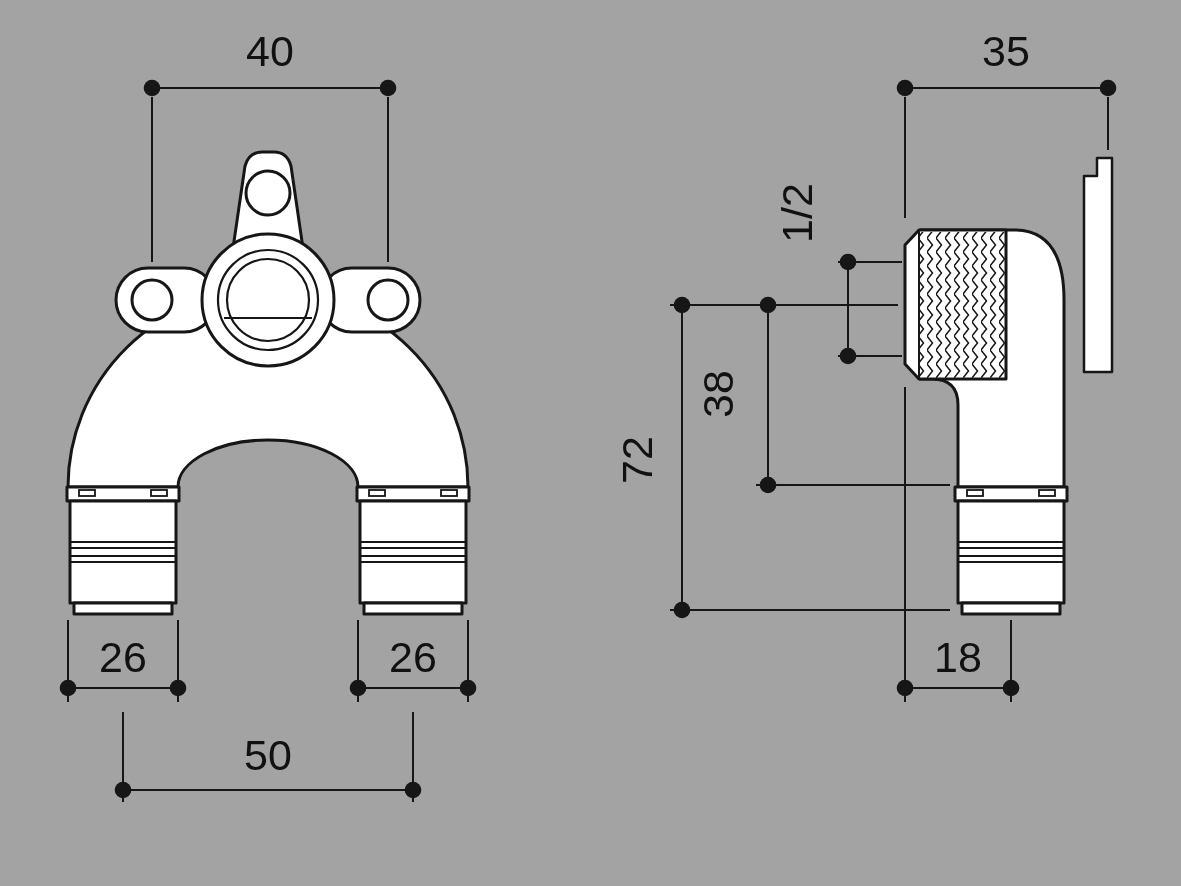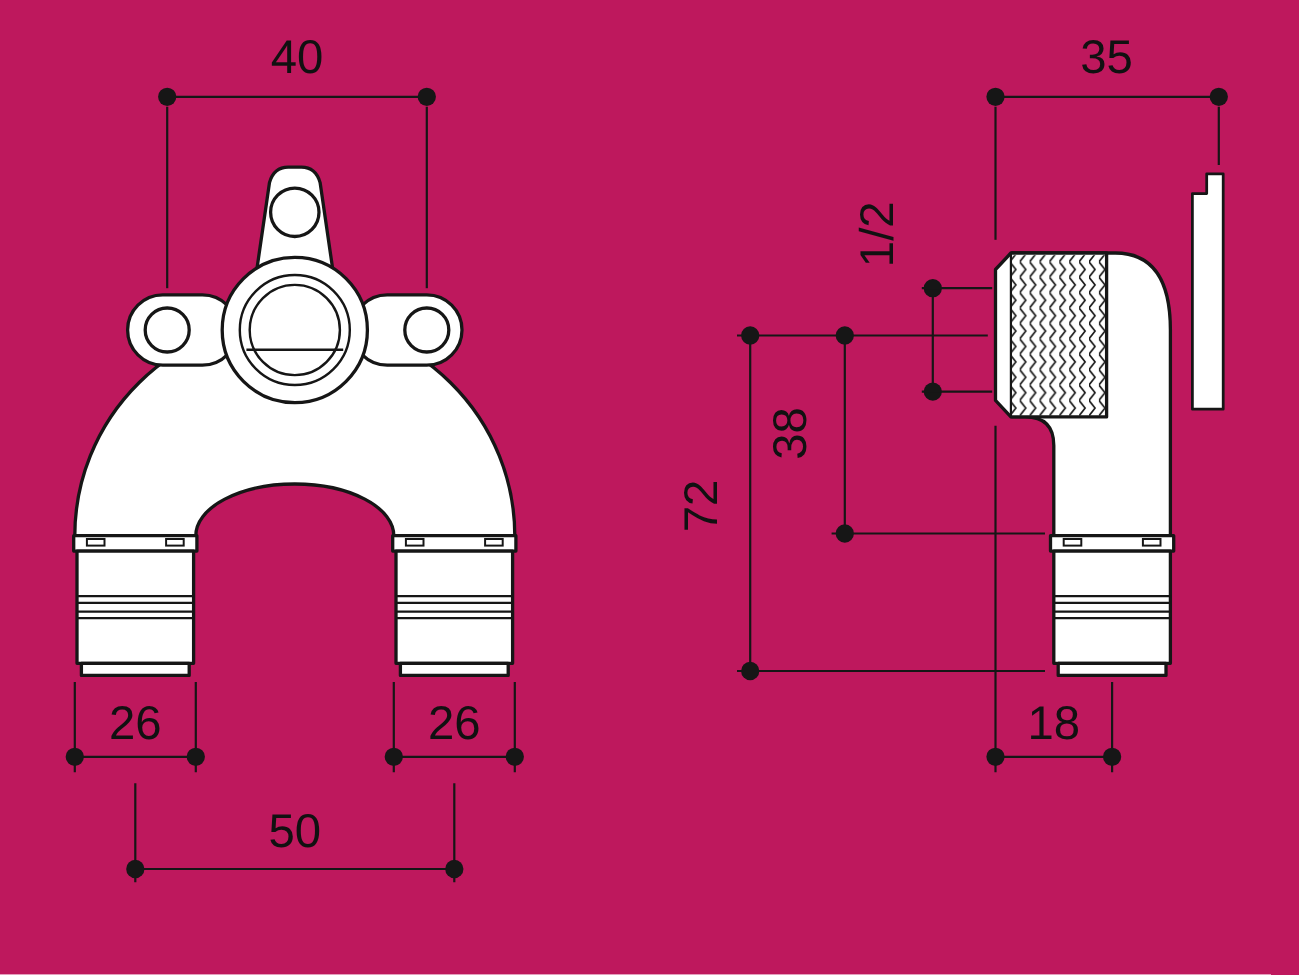--- a/index.html
+++ b/index.html
@@ -1,16 +1,16 @@
 <!DOCTYPE html>
 <html><head>
 <meta charset="utf-8">
 <style>
   html,body{margin:0;padding:0;background:#ffffff;}
-  .canvas{width:1181px;height:886px;position:relative;background:#be185d;overflow:hidden;}
+  .canvas{width:1181px;height:886px;position:relative;background:#a3a3a3;overflow:hidden;}
   svg{display:block;}
   .ol{fill:#ffffff;stroke:#161616;stroke-width:3;stroke-linejoin:round;}
   .ol2{fill:#ffffff;stroke:#161616;stroke-width:2.5;stroke-linejoin:round;}
   .inner{fill:none;stroke:#161616;stroke-width:2.2;}
   .thin{fill:none;stroke:#161616;stroke-width:1.8;}
   .dimline{fill:none;stroke:#161616;stroke-width:2;}
   .dot{fill:#161616;stroke:none;}
   text.dim{font-family:"Liberation Sans",sans-serif;font-size:43px;font-weight:500;fill:#111111;text-anchor:middle;}
 </style>
 </head>

